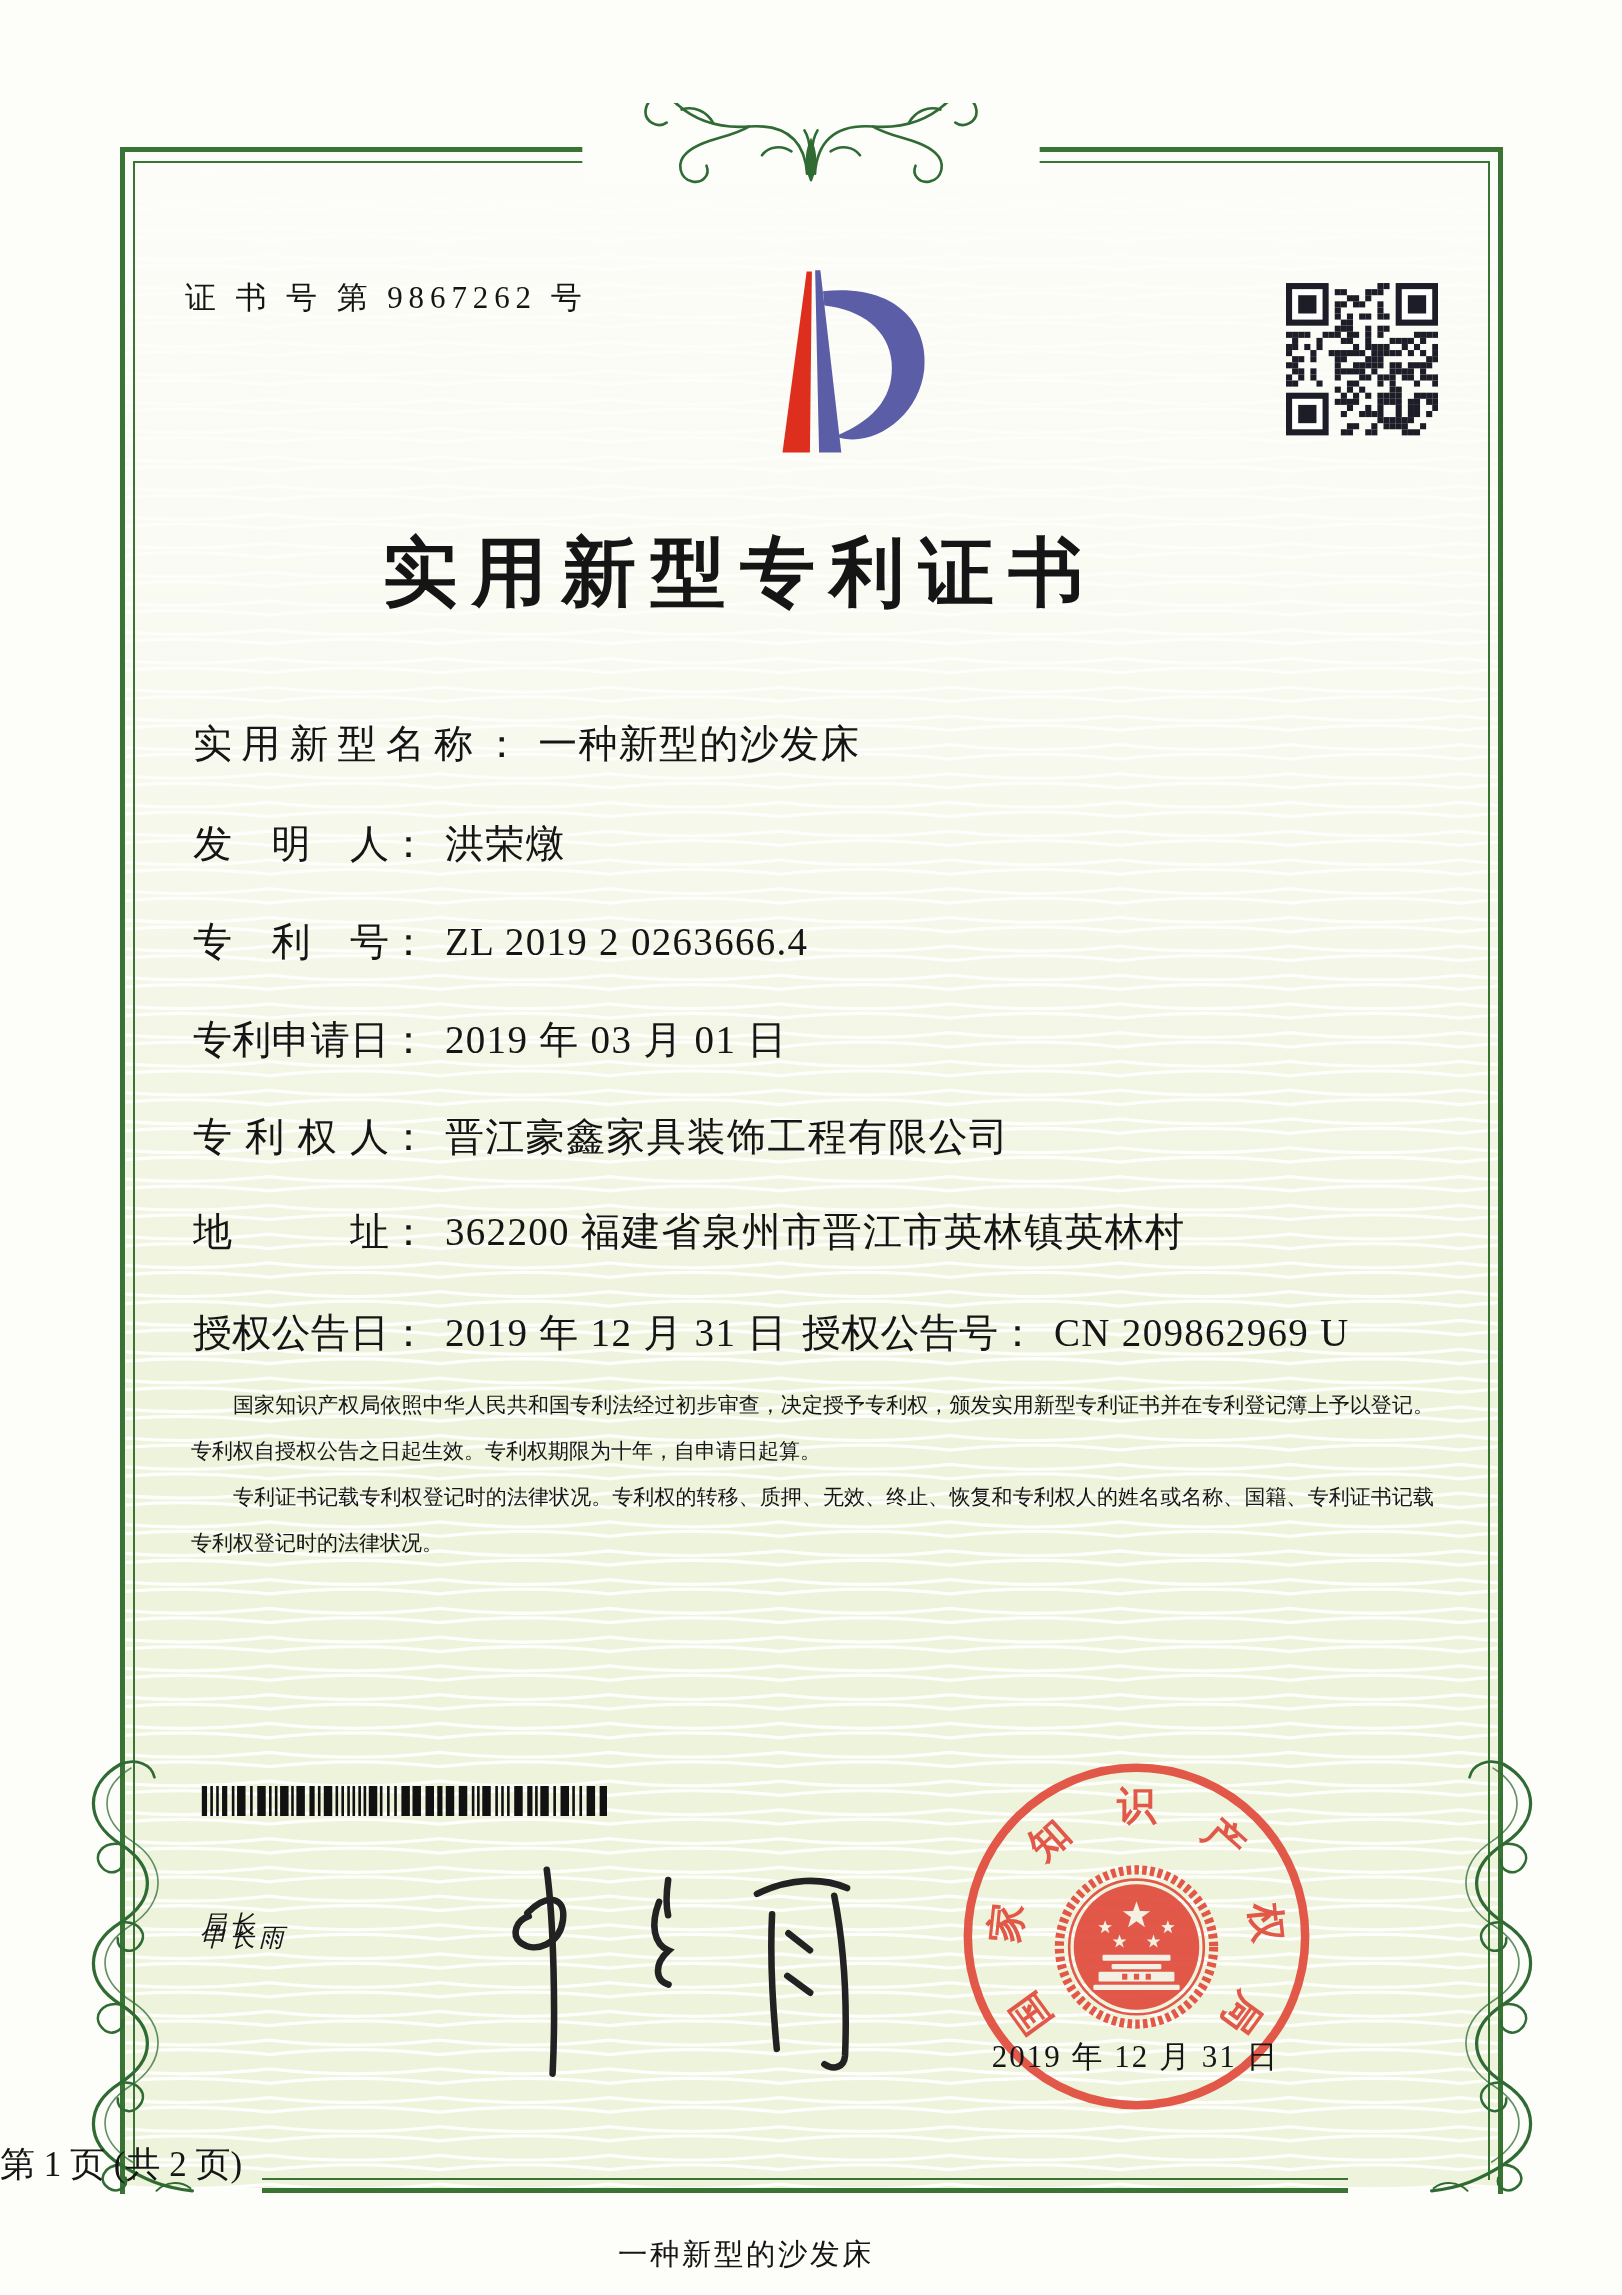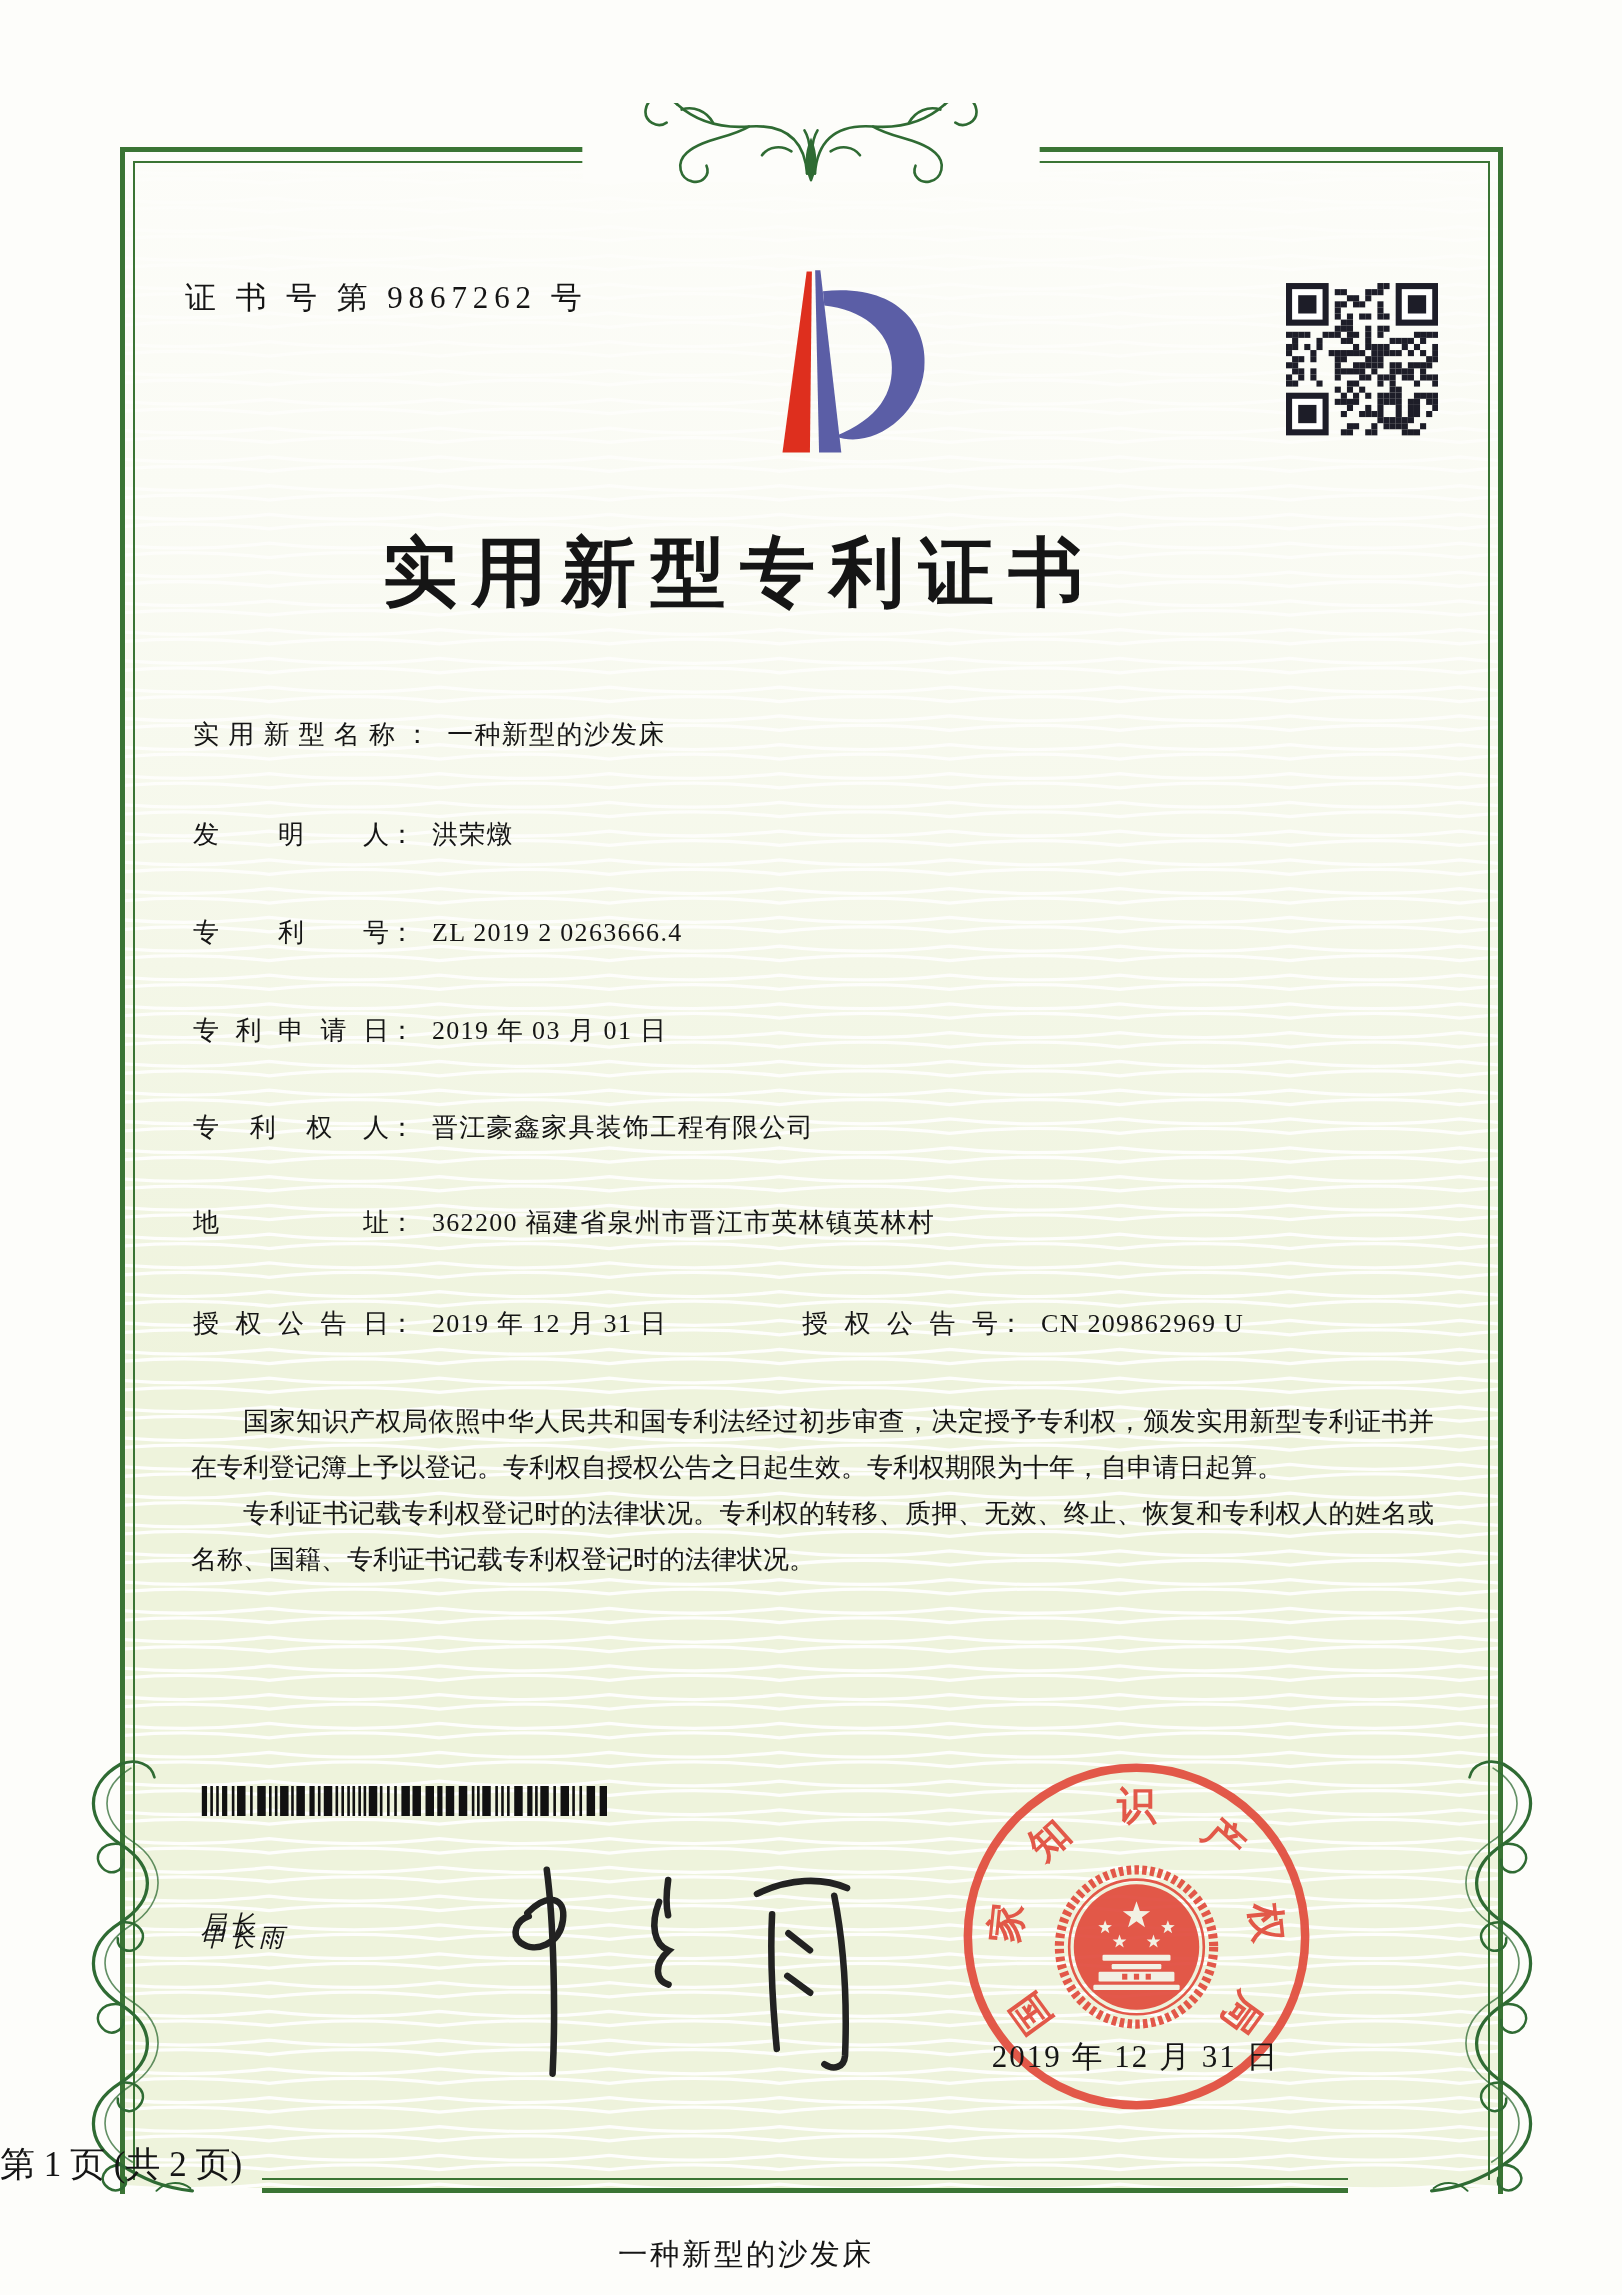--- a/index.html
+++ b/index.html
@@ -7,28 +7,28 @@
         font-family:"Liberation Serif","DejaVu Serif",serif;color:#151515;}
   .abs{position:absolute;}
   
   .gl{position:absolute;background:#3a7434;}
   
   .fade{position:absolute;left:125px;top:152px;width:1373px;height:1243px;
         background:linear-gradient(rgba(253,253,250,.97),rgba(253,253,250,.75) 35%,rgba(253,253,250,0));}
   .certno{position:absolute;left:170px;top:277px;font-size:31px;letter-spacing:5.9px;white-space:nowrap;margin-left:15px;}
   .title{position:absolute;left:0;top:523px;width:1480px;text-align:center;font-size:75px;
          font-weight:900;letter-spacing:14.4px;white-space:nowrap;}
-  .frow{position:absolute;left:193px;width:1302px;font-size:26px;white-space:nowrap;}
+  .frow{position:absolute;left:193px;width:1302px;font-size:39px;white-space:nowrap;}
   .flabel{display:inline-flex;justify-content:space-between;width:196px;vertical-align:bottom;}
   .flabel-wide{display:inline;letter-spacing:9.2px;}
   .colon{display:inline;}
   .fvalue{margin-left:17px;letter-spacing:1.3px;}
   .grantcol{position:absolute;left:609px;top:0;white-space:nowrap;}
-  .paras{position:absolute;left:191px;top:1382px;width:1243px;font-size:26px;line-height:46px;
-         text-align:justify;margin-top:17px;}
+  .paras{position:absolute;left:191px;top:1382px;width:1243px;font-size:21px;line-height:46px;
+         text-align:justify;}
   .paras p{margin:0;text-indent:2em;}
   .director{position:absolute;left:201px;font-size:25px;letter-spacing:3.9px;font-style:italic;}
   .sealdate{position:absolute;left:949px;top:2036px;width:373px;text-align:center;font-size:31px;
             letter-spacing:2px;z-index:6;}
   .pageno{position:absolute;left:0;top:2141px;width:1492px;text-align:left;font-size:35px;z-index:3;}
   .backnote{position:absolute;left:0;top:2235px;width:1492px;text-align:center;font-size:29.4px;
             letter-spacing:2.6px;}
   .z3{z-index:3;} .z4{z-index:4;} .z2{z-index:2;} .z1{z-index:1;} .z0{z-index:0;}
   svg{display:block;}
 </style>

